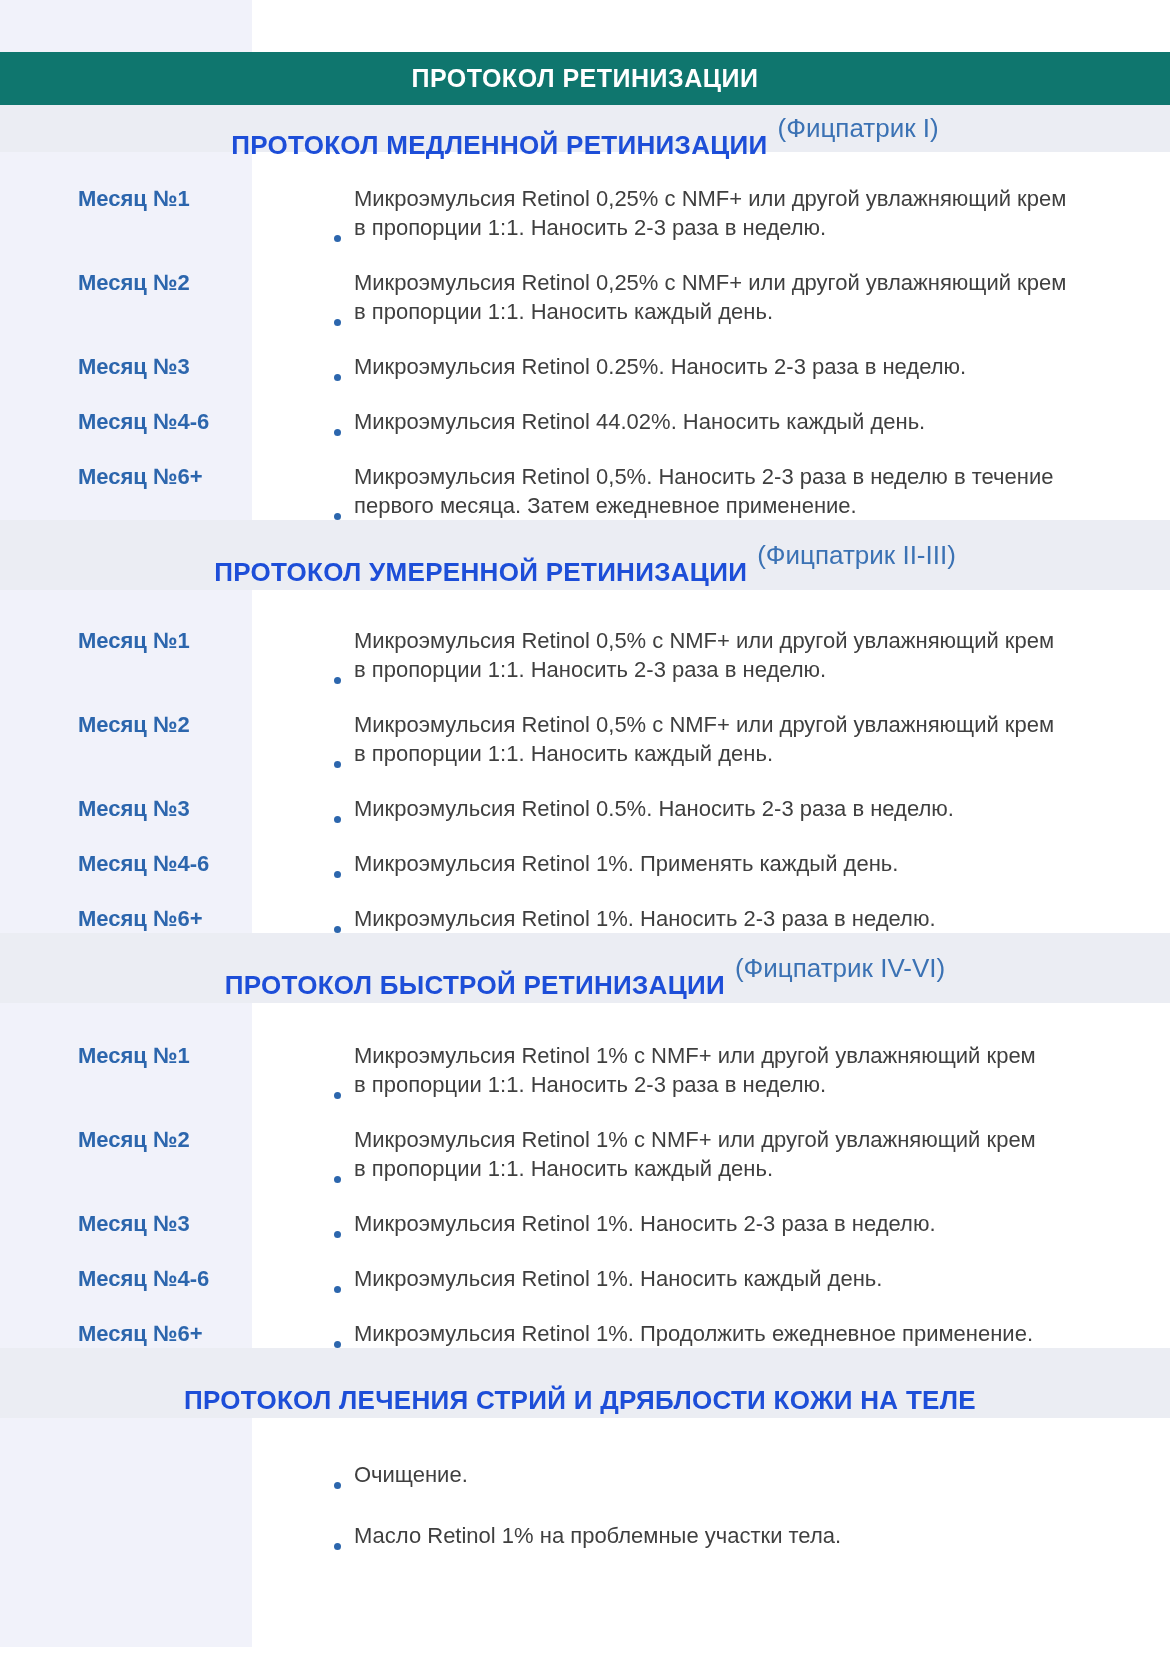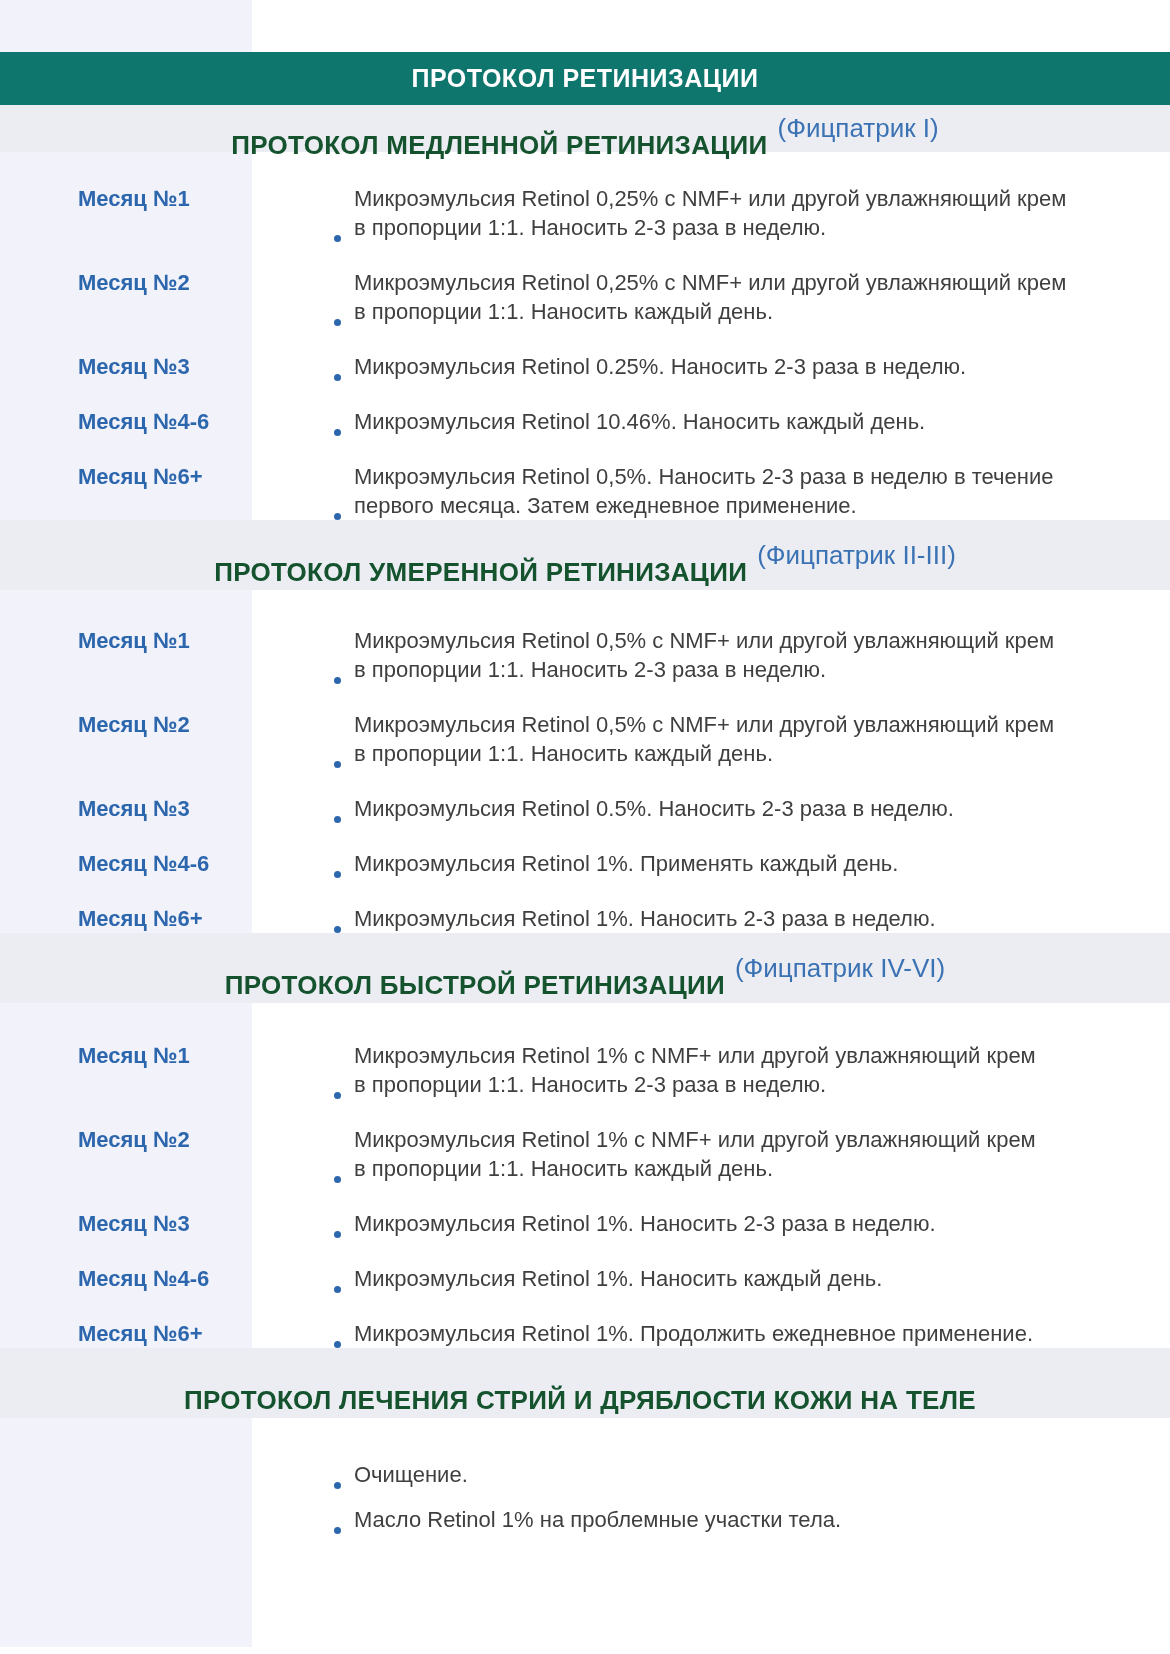--- a/index.html
+++ b/index.html
@@ -41,41 +41,41 @@
   .sub-band {
     height: 70px;
     background: #ebedf3;
     display: flex;
     align-items: center;
     justify-content: center;
     white-space: nowrap;
   }
   .sub-band.first { height: 47px; }
   .band-title {
-    color: #14532d;
+    color: #1d4ed8;
     font-size: 26px;
     font-weight: bold;
     letter-spacing: 0.3px;
     margin-top: 34px;
   }
   .band-note {
     color: #3b72b4;
     font-size: 26px;
     font-weight: normal;
     margin-left: 10px;
   }
 
   .section { }
   .sec-1 { padding-top: 32px; }
   .sec-2 { padding-top: 36px; }
   .sec-3 { padding-top: 38px; }
   .sec-4 { padding-top: 42px; }
 
   .row { display: flex; margin-bottom: 26px; }
-  .sec-4 .row { margin-bottom: 16px; }
+  .sec-4 .row { margin-bottom: 32px; }
   .row:last-child { margin-bottom: 0; }
 
   .row-label {
     flex: none;
     width: 300px;
     box-sizing: border-box;
     padding-left: 78px;
     color: #2c66ad;
     font-size: 22px;
     font-weight: bold;
@@ -142,21 +142,21 @@
         <div class="row-label">Месяц №3</div>
         <div class="row-content">
           <span class="dot"></span>
           <span class="row-text">Микроэмульсия Retinol 0.25%. Наносить 2-3 раза в неделю.</span>
         </div>
       </div>
       <div class="row">
         <div class="row-label">Месяц №4-6</div>
         <div class="row-content">
           <span class="dot"></span>
-          <span class="row-text">Микроэмульсия Retinol 10.46%. Наносить каждый день.</span>
+          <span class="row-text">Микроэмульсия Retinol 44.02%. Наносить каждый день.</span>
         </div>
       </div>
       <div class="row">
         <div class="row-label">Месяц №6+</div>
         <div class="row-content">
           <span class="dot"></span>
           <span class="row-text">Микроэмульсия Retinol 0,5%. Наносить 2-3 раза в неделю в течение
 первого месяца. Затем ежедневное применение.</span>
         </div>
       </div>

